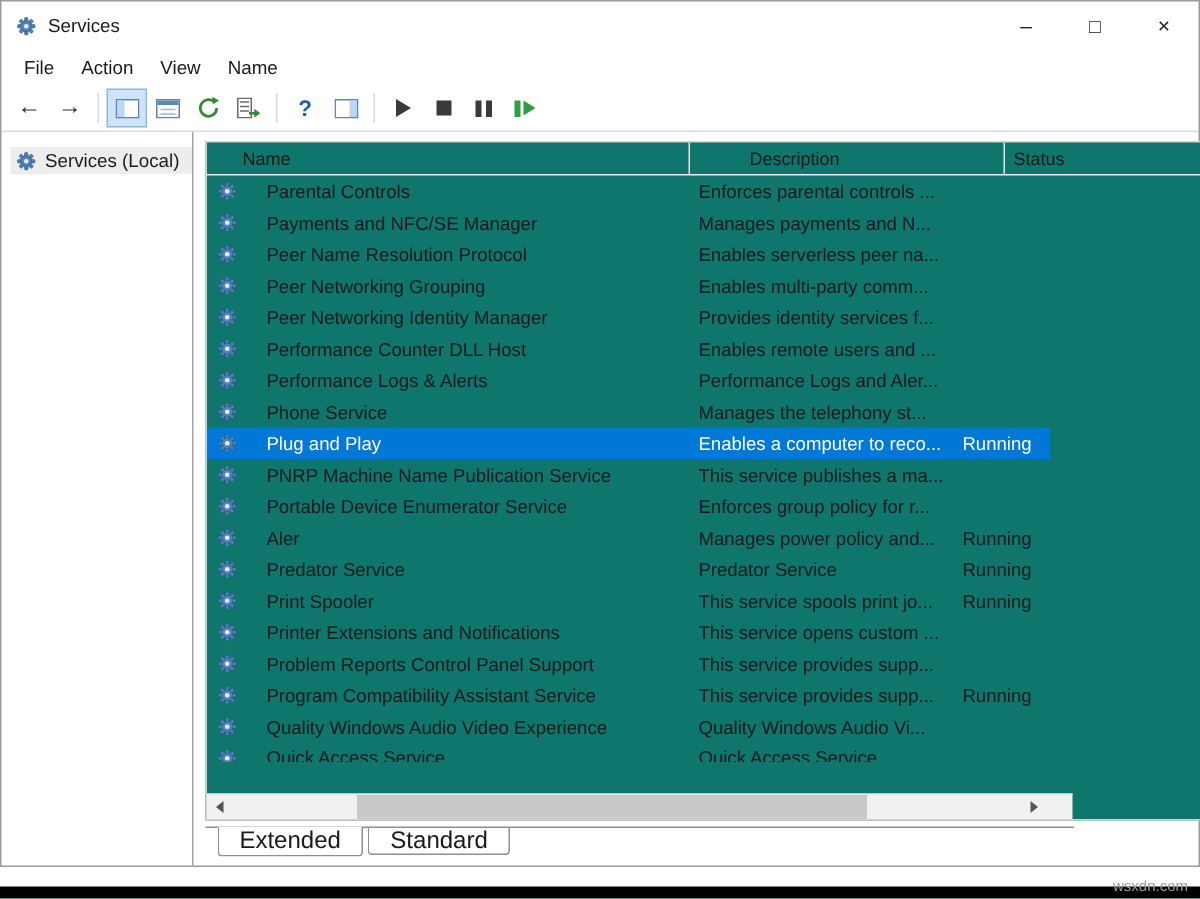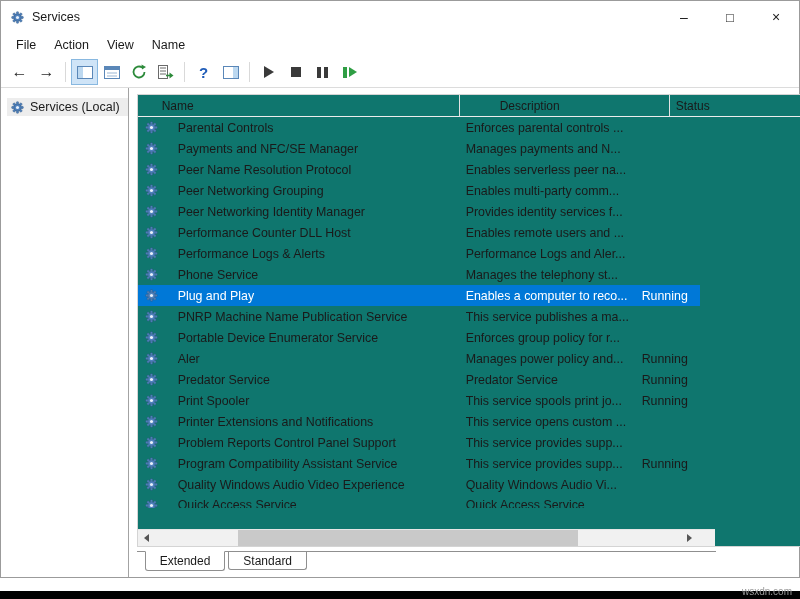--- a/index.html
+++ b/index.html
@@ -80,21 +80,21 @@
   .hs-btn.left { left:0; } .hs-btn.right { right:17px; }
   .hs-tri-l { width:0; height:0; border-right:5px solid #555;
               border-top:4px solid transparent; border-bottom:4px solid transparent; }
   .hs-tri-r { width:0; height:0; border-left:5px solid #555;
               border-top:4px solid transparent; border-bottom:4px solid transparent; }
   .hs-thumb { position:absolute; top:0; left:100px; width:340px; height:16px; background:#c9c9c9; }
 
   
   .tabstrip { width:579px; margin-top:4px; border-top:1px solid #8f8f8f;
               display:flex; padding-left:8px; }
-  .tab { height:18px; padding:0 14px; display:flex; align-items:center; font-size:12px;
+  .tab { height:18px; padding:0 14px; display:flex; align-items:center; font-size:16px;
          background:#fff; border:1px solid #8f8f8f; border-top:none;
          border-radius:0 0 3px 3px; margin-right:3px; }
   .tab.active { height:20px; margin-top:-1px; border-top:1px solid #fff; }
 
   
   .bottom-strip { position:absolute; left:0; right:0; bottom:0; height:8px; background:#000; }
   .watermark { position:absolute; right:8px; bottom:2px; color:#9c9c9c; font-size:10px; z-index:3; }
 </style>
 </head>
 <body>

